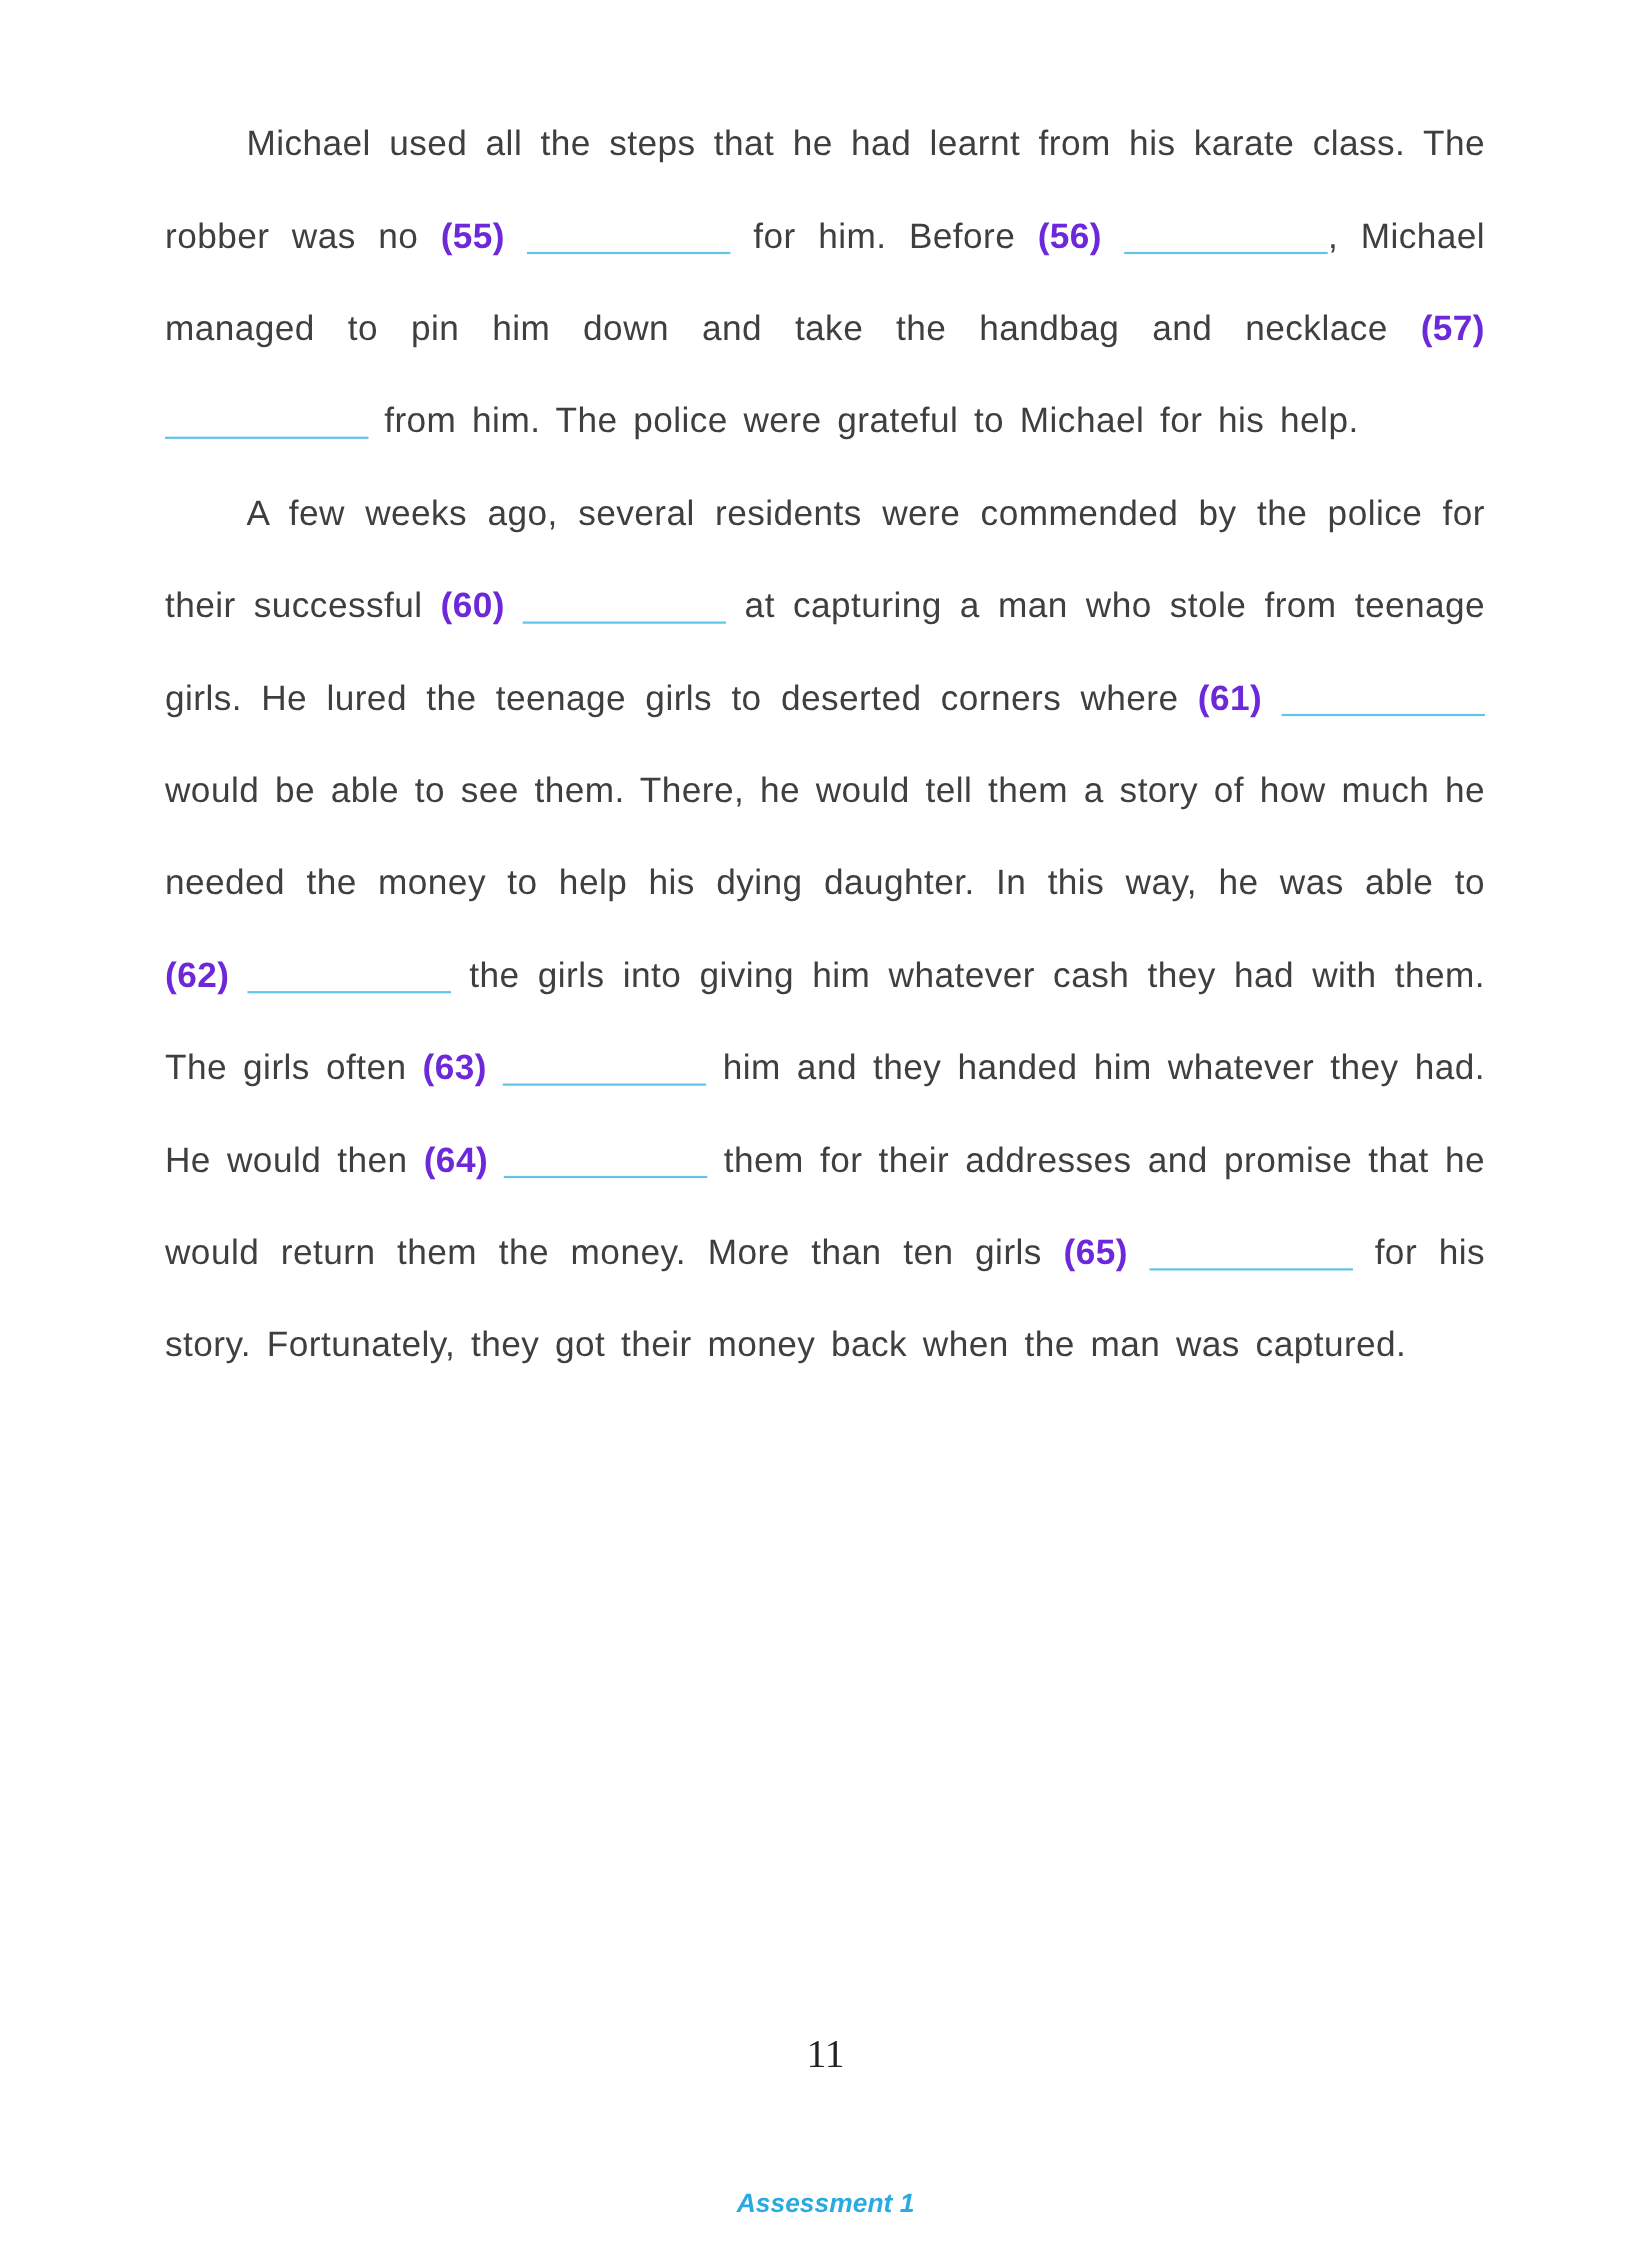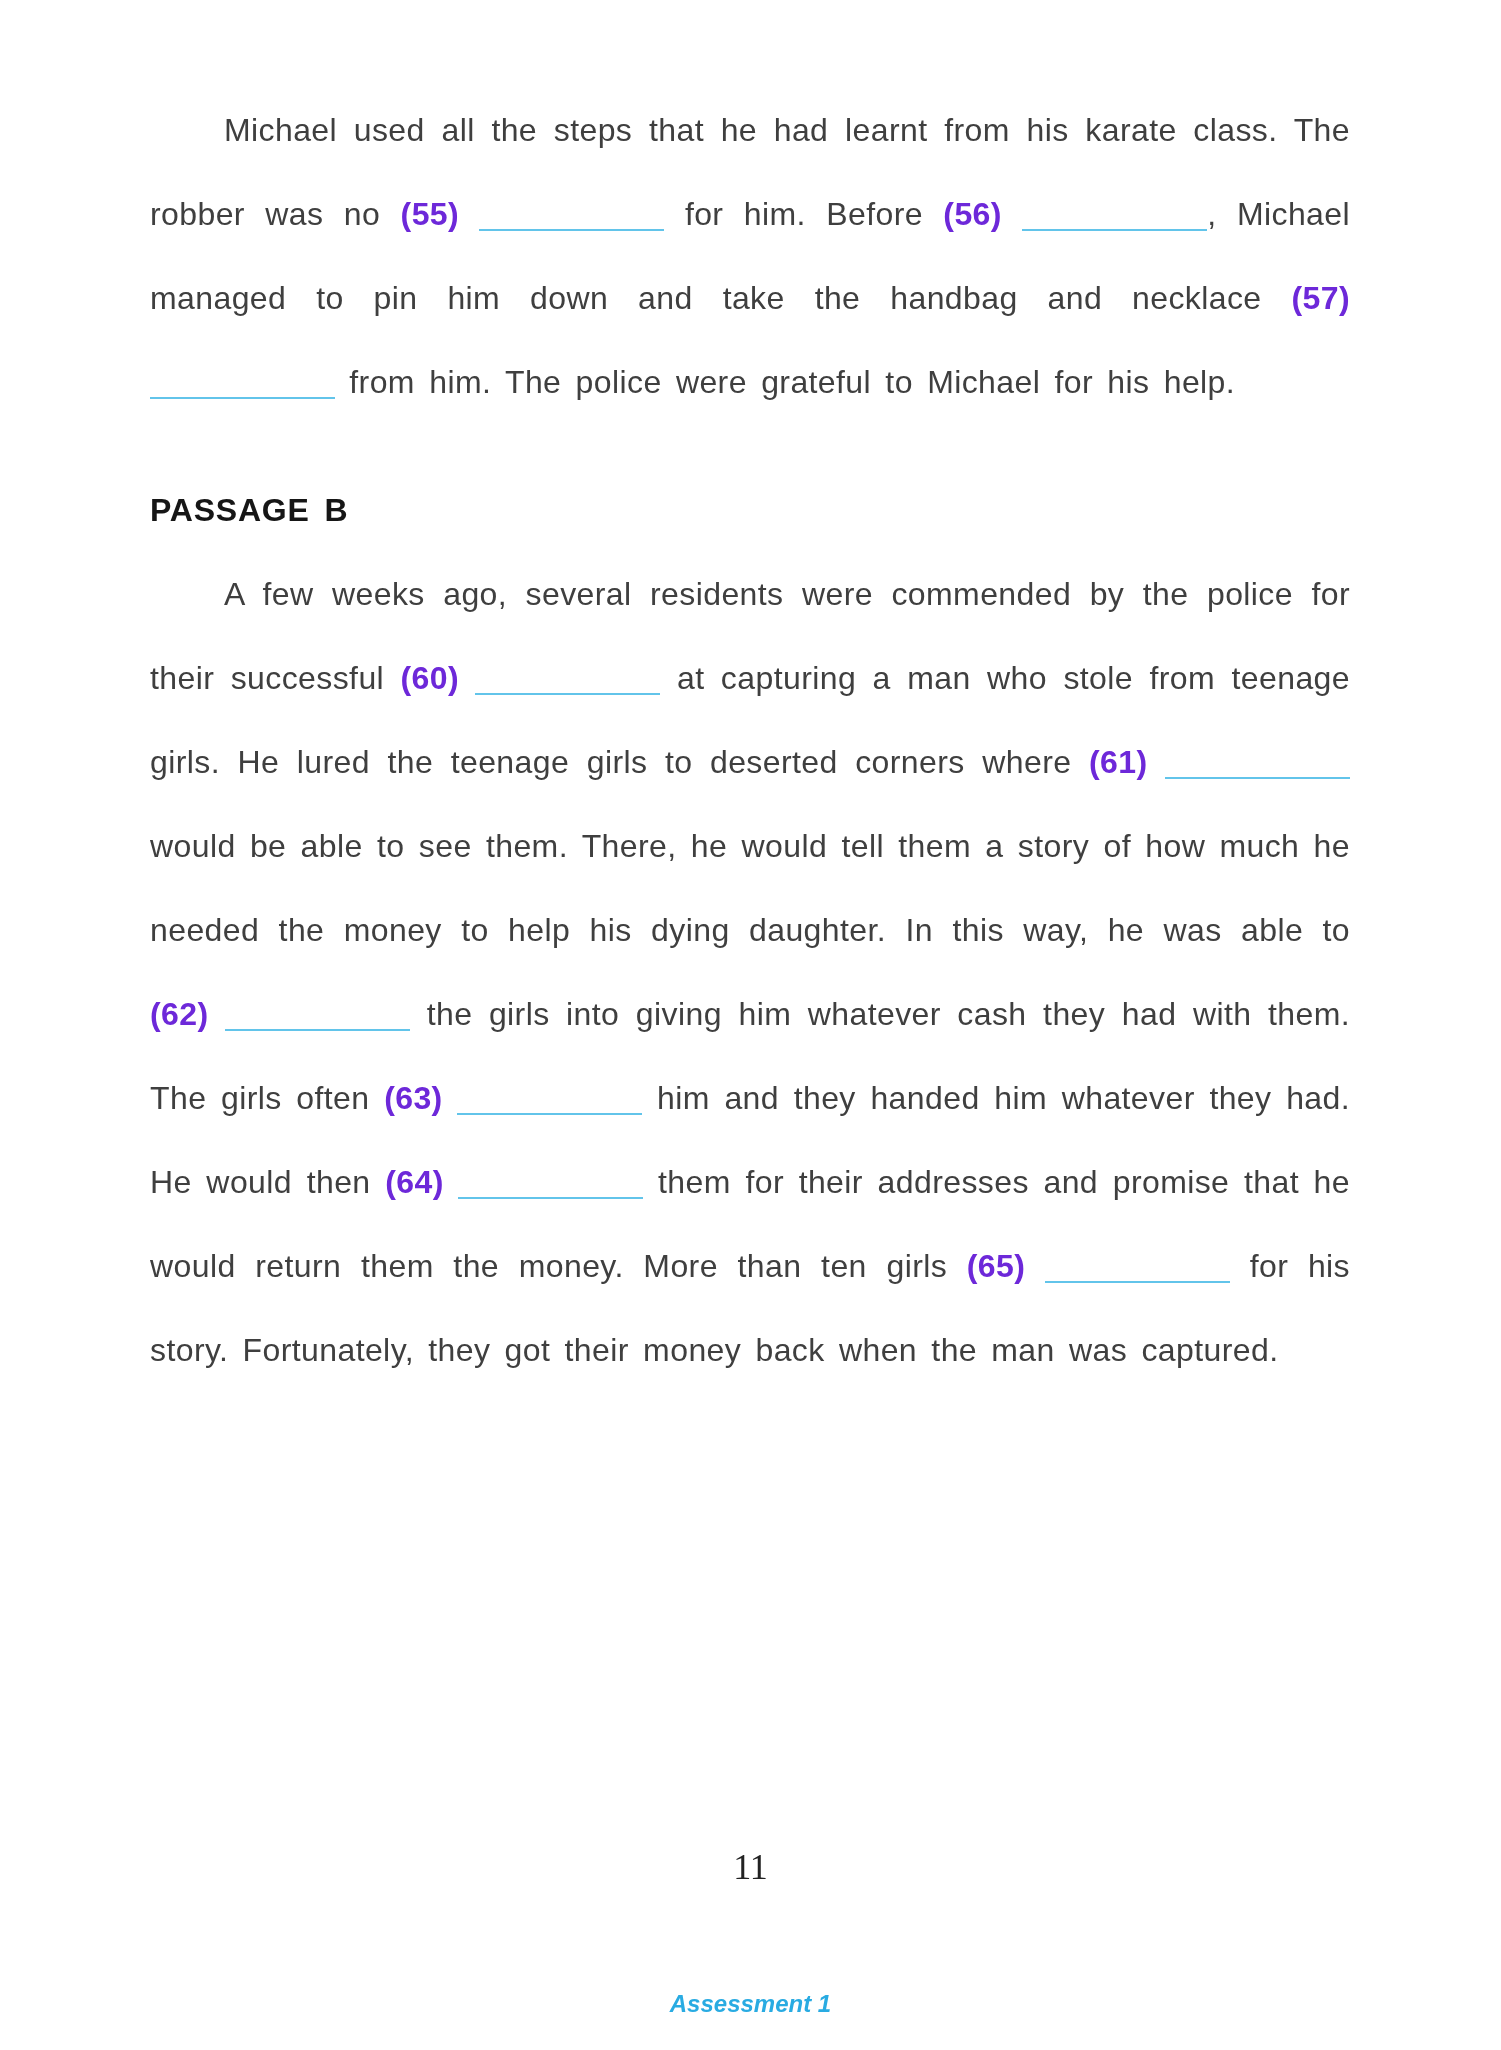--- a/index.html
+++ b/index.html
@@ -79,21 +79,20 @@
     line-height: 1.35;
   }
 </style>
 </head>
 <body>
 
 <div class="page">
 
   <main class="content">
       <p class="para">Michael used all the steps that he had learnt from his karate class. The robber was no <span class="qnum">(55) </span><span class="blank"></span> for him. Before <span class="qnum">(56) </span><span class="blank"></span>, Michael managed to pin him down and take the handbag and necklace <span class="qnum">(57) </span><span class="blank"></span> from him. The police were grateful to Michael for his help.</p>
-      <div class="heading">PASSAGE B</div>
       <p class="para">A few weeks ago, several residents were commended by the police for their successful <span class="qnum">(60) </span><span class="blank"></span> at capturing a man who stole from teenage girls. He lured the teenage girls to deserted corners where <span class="qnum">(61) </span><span class="blank"></span> would be able to see them. There, he would tell them a story of how much he needed the money to help his dying daughter. In this way, he was able to <span class="qnum">(62) </span><span class="blank"></span> the girls into giving him whatever cash they had with them. The girls often <span class="qnum">(63) </span><span class="blank"></span> him and they handed him whatever they had. He would then <span class="qnum">(64) </span><span class="blank"></span> them for their addresses and promise that he would return them the money. More than ten girls <span class="qnum">(65) </span><span class="blank"></span> for his story. Fortunately, they got their money back when the man was captured.</p>
     </main>
 
   <div class="pagenum">11</div>
 
   <footer>
     <div class="footer-left">
     </div>
     <div class="footer-center">
       <div>Assessment 1</div>

